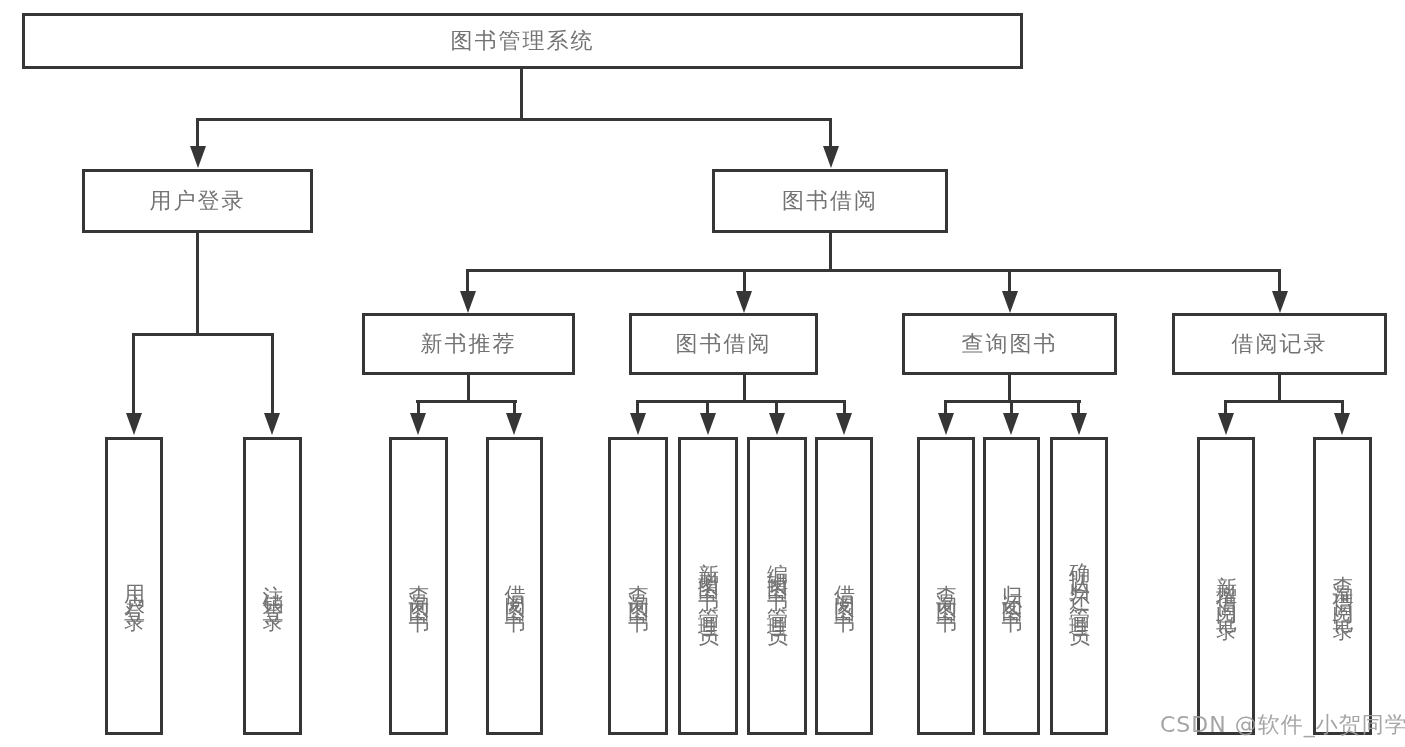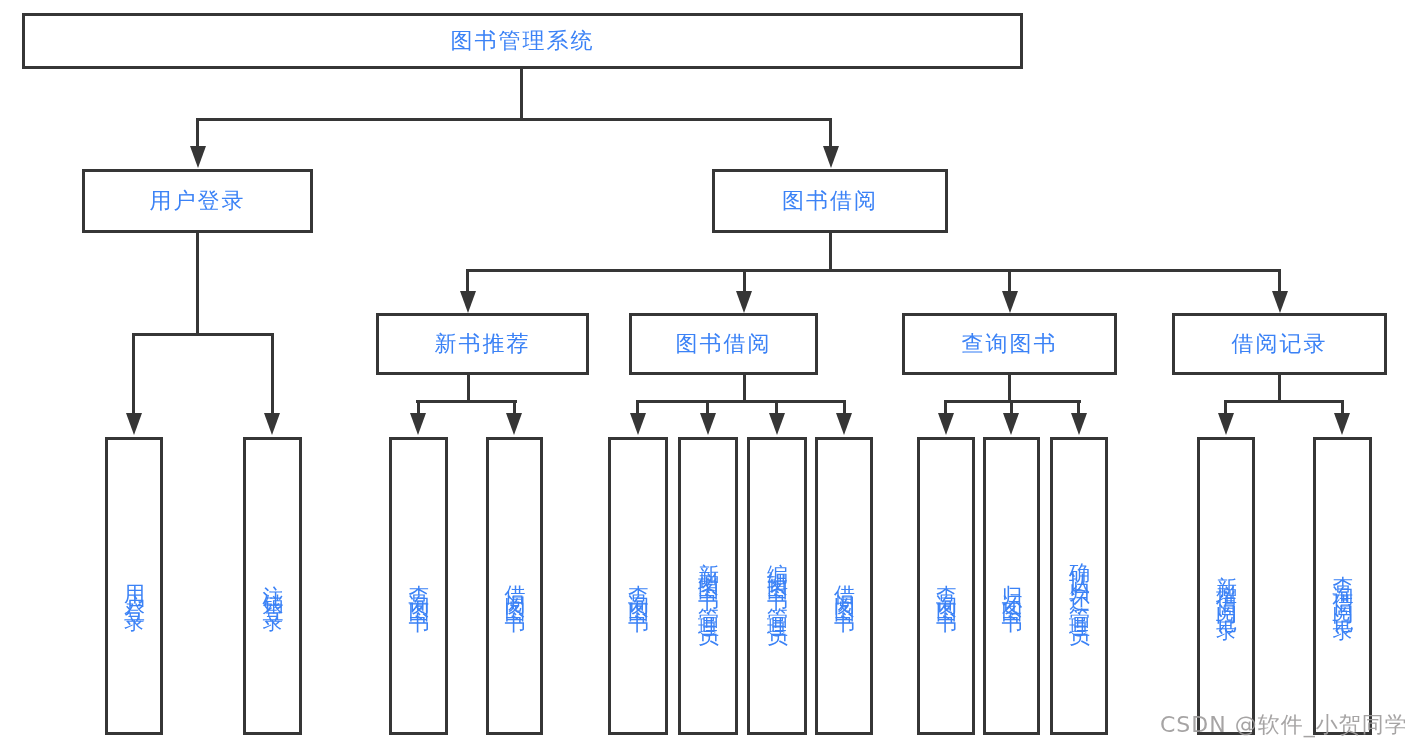--- a/index.html
+++ b/index.html
@@ -12,21 +12,21 @@
     font-family: "DejaVu Sans", "Liberation Sans", sans-serif;
     overflow: hidden;
   }
   .node {
     position: absolute;
     border: 3px solid #363636;
     background: #ffffff;
     display: flex;
     align-items: center;
     justify-content: center;
-    color: #3b82f6;
+    color: #737373;
   }
   .node.h { font-size: 22px; letter-spacing: 2px; }
   .vtext {
     writing-mode: vertical-lr;
     text-orientation: mixed;
     font-size: 21px;
     letter-spacing: 9px;
     line-height: 1.1;
   }
   .line { position: absolute; background: #363636; }
@@ -82,21 +82,21 @@
   <div class="line" style="left:467px; top:269px; width:814px; height:3px;"></div>
   <div class="line" style="left:466px; top:269px; width:3px; height:24px;"></div>
   <div class="arrow" style="left:460px; top:291px;"></div>
   <div class="line" style="left:743px; top:269px; width:3px; height:24px;"></div>
   <div class="arrow" style="left:736px; top:291px;"></div>
   <div class="line" style="left:1008px; top:269px; width:3px; height:24px;"></div>
   <div class="arrow" style="left:1002px; top:291px;"></div>
   <div class="line" style="left:1278px; top:269px; width:3px; height:24px;"></div>
   <div class="arrow" style="left:1272px; top:291px;"></div>
 
-  <div class="node h" style="left:376px; top:313px; width:213px; height:62px;">
+  <div class="node h" style="left:362px; top:313px; width:213px; height:62px;">
     <span>新书推荐</span>
   </div>
   <div class="node h" style="left:629px; top:313px; width:189px; height:62px;">
     <span>图书借阅</span>
   </div>
   <div class="node h" style="left:902px; top:313px; width:215px; height:62px;">
     <span>查询图书</span>
   </div>
   <div class="node h" style="left:1172px; top:313px; width:215px; height:62px;">
     <span>借阅记录</span>

